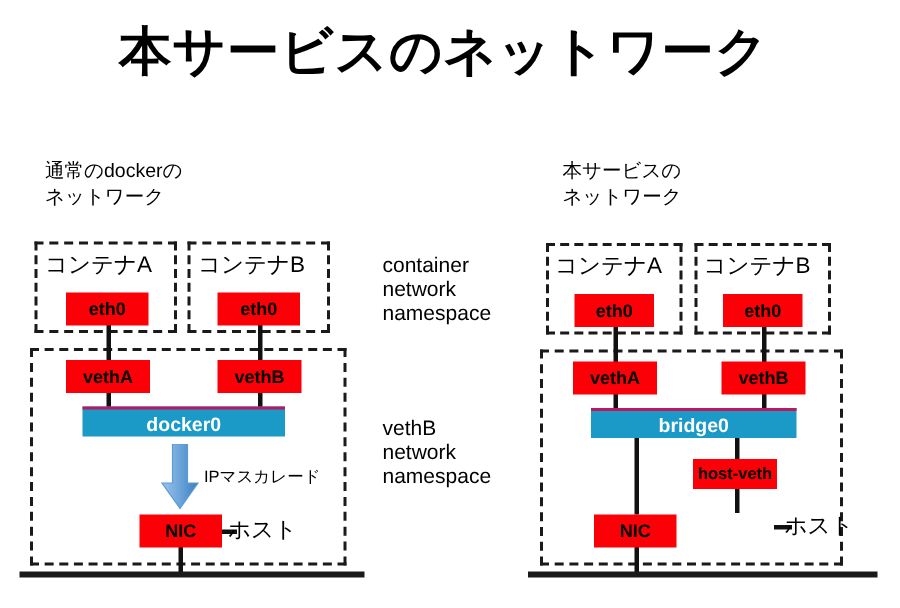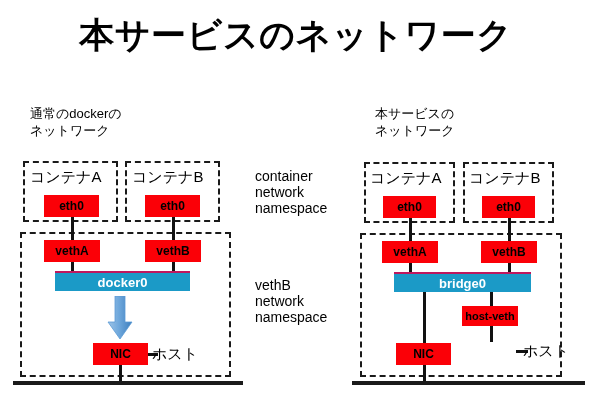--- a/index.html
+++ b/index.html
@@ -188,20 +188,21 @@
   <svg class="down-arrow" style="left:107px; top:296px;" width="26" height="44" viewBox="0 0 26 44">
     <defs>
       <linearGradient id="arrGrad" x1="0" y1="0" x2="1" y2="0">
         <stop offset="0%" stop-color="#9dc3e6"></stop>
         <stop offset="45%" stop-color="#6fa8dc"></stop>
         <stop offset="100%" stop-color="#3d7ebd"></stop>
       </linearGradient>
     </defs>
     <polygon points="8,0 18,0 18,26 25,26 13,43 1,26 8,26" fill="url(#arrGrad)" stroke="#5b9bd5" stroke-width="0.8"></polygon>
   </svg>
+  <div class="annot" style="left:136px; top:311px; font-size:11px;">IPマスカレード</div>
 
   <div class="node" style="left:93px; top:343px; width:55px; height:22px;">NIC</div>
 
   <div class="hline" style="left:146px; top:353px; width:12px;"></div>
   <div class="annot-host" style="left:152px; top:346px;">ホスト</div>
 
   <div class="vline" style="left:119px; top:363px; height:21px;"></div>
 
   <div class="ground" style="left:13px; top:381px; width:230px;"></div>
 

